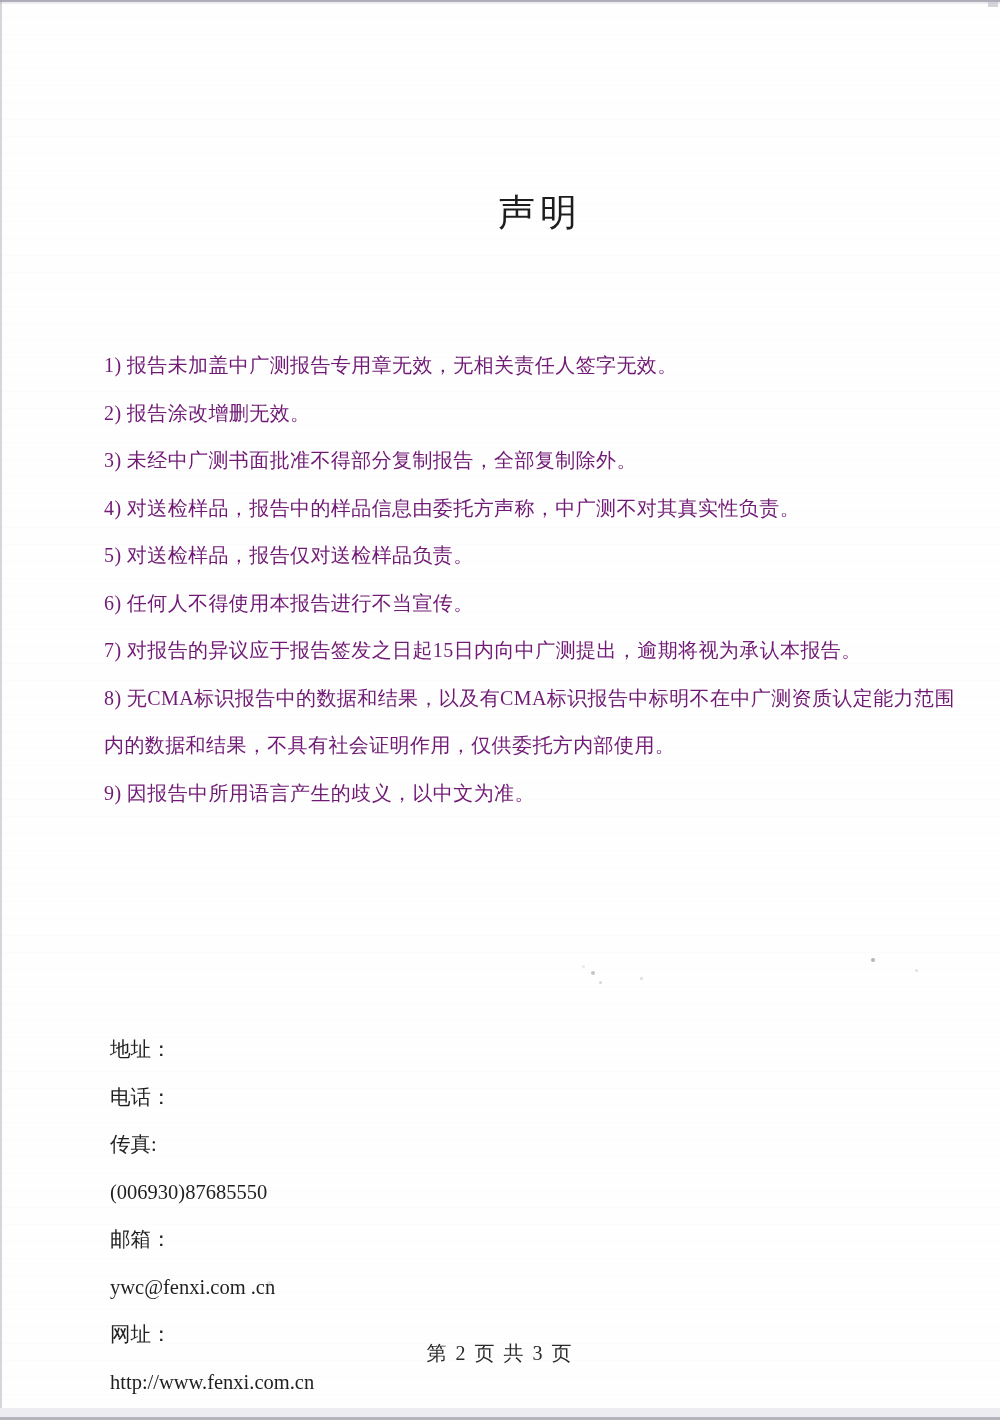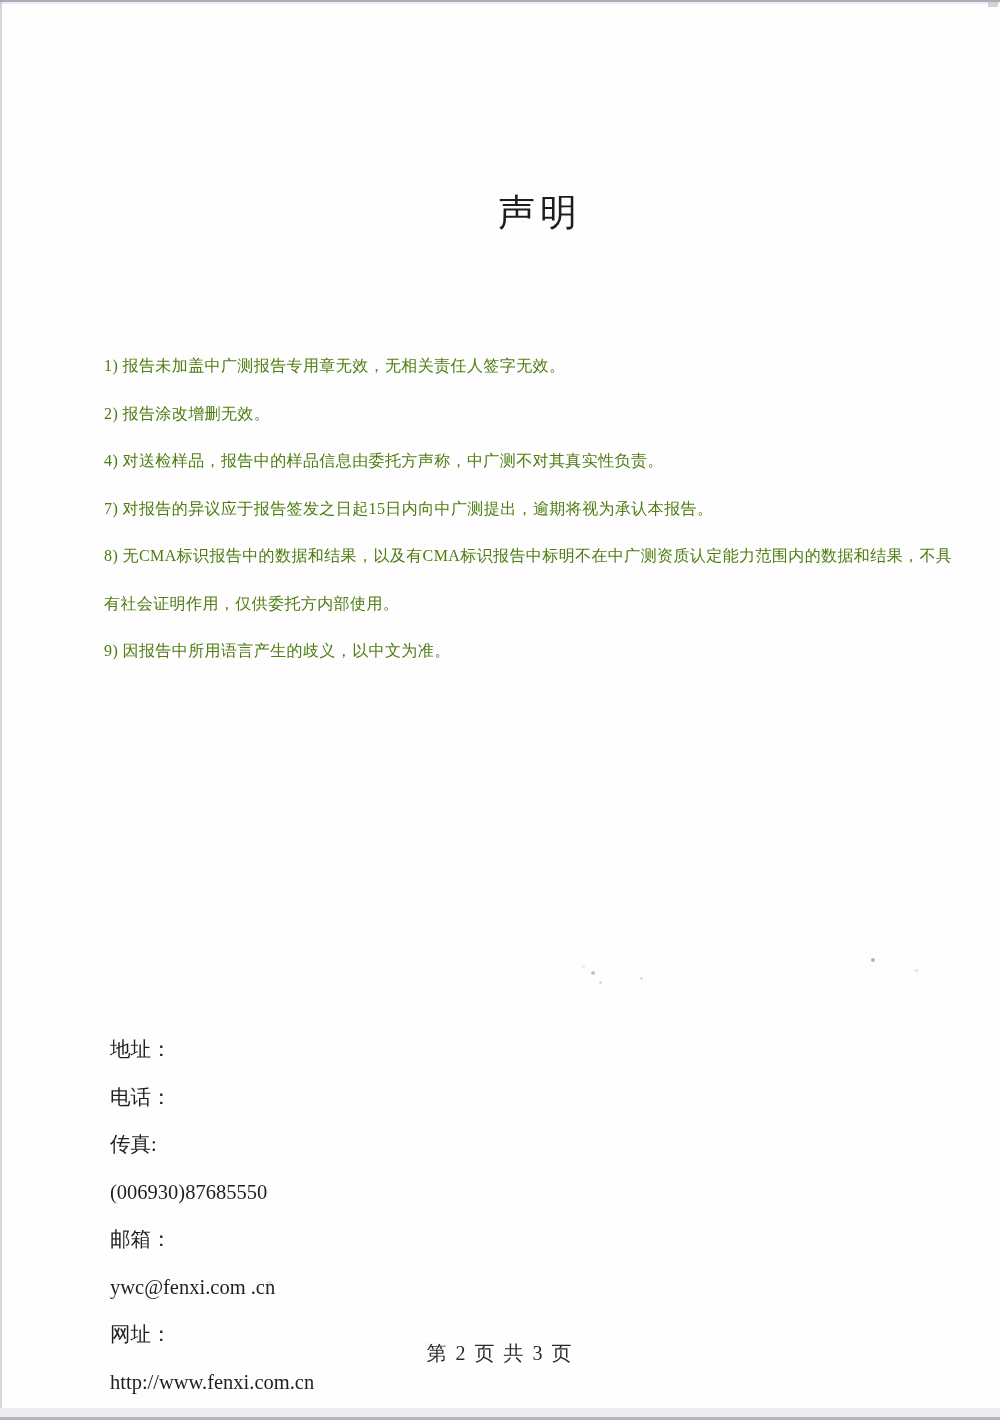--- a/index.html
+++ b/index.html
@@ -61,23 +61,23 @@
     box-sizing: border-box;
     text-align: center;
     font-size: 37px;
     letter-spacing: 5px;
     color: #1d1d1d;
   }
   .doc-items {
     position: absolute;
     top: 342px; left: 104px;
     width: 856px;
-    font-size: 16px;
+    font-size: 20px;
     line-height: 47.5px;
-    color: #4d7c0f;
+    color: #701a75;
     letter-spacing: 0.4px;
   }
   .doc-items p { margin: 0; }
 
   .contact {
     position: absolute;
     top: 1026px; left: 110px;
     width: 860px;
     font-size: 20.5px;
     line-height: 47.5px;
@@ -113,21 +113,24 @@
 <div class="speck sp4"></div>
 <div class="speck sp5"></div>
 <div class="speck sp6"></div>
 <div class="speck sp7"></div>
 
 <div class="doc-title">声明</div>
 
 <div class="doc-items">
   <p>1) 报告未加盖中广测报告专用章无效，无相关责任人签字无效。</p>
   <p>2) 报告涂改增删无效。</p>
+  <p>3) 未经中广测书面批准不得部分复制报告，全部复制除外。</p>
   <p>4) 对送检样品，报告中的样品信息由委托方声称，中广测不对其真实性负责。</p>
+  <p>5) 对送检样品，报告仅对送检样品负责。</p>
+  <p>6) 任何人不得使用本报告进行不当宣传。</p>
   <p>7) 对报告的异议应于报告签发之日起15日内向中广测提出，逾期将视为承认本报告。</p>
   <p>8) 无CMA标识报告中的数据和结果，以及有CMA标识报告中标明不在中广测资质认定能力范围内的数据和结果，不具有社会证明作用，仅供委托方内部使用。</p>
   <p>9) 因报告中所用语言产生的歧义，以中文为准。</p>
 </div>
 
 <div class="contact">
   <div class="c-row">
     <span class="c-label">地址：</span>
   </div>
   <div class="c-row">

